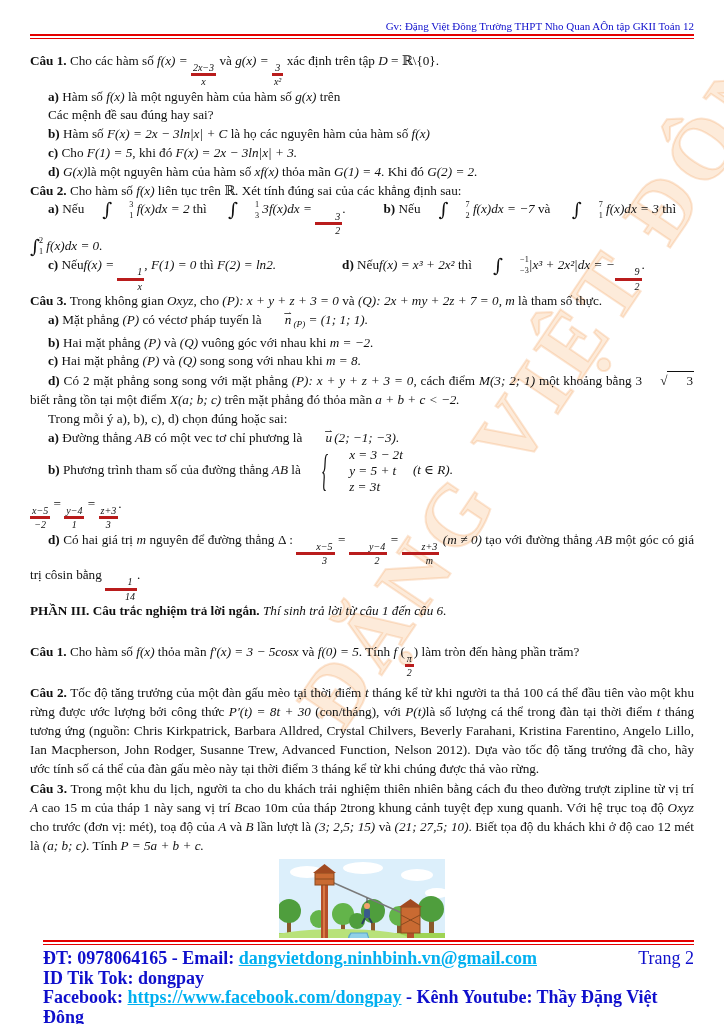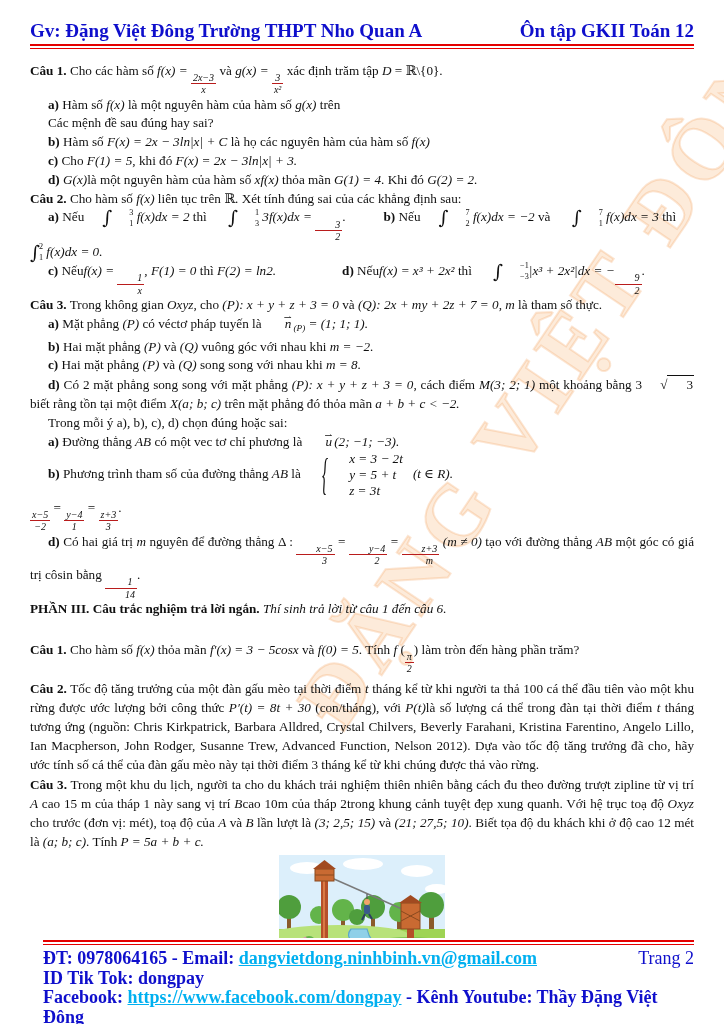--- a/index.html
+++ b/index.html
@@ -5,33 +5,33 @@
   html,body{margin:0;padding:0;}
   body{background:#fff;}
   .page{position:relative;width:724px;height:1024px;background:#fff;overflow:hidden;
         font-family:"Liberation Serif","DejaVu Serif","DejaVu Sans",serif;
         font-size:13.2px;color:#101010;}
   .watermark{position:absolute;left:318px;top:668px;transform-origin:0 50%;
         transform:rotate(-56deg);font-size:86px;font-weight:bold;letter-spacing:8px;
         color:rgba(249,197,147,0.34);-webkit-text-stroke:2px rgba(244,157,82,0.25);
         white-space:nowrap;z-index:0;pointer-events:none;}
   .content{position:relative;z-index:1;padding:0 30px;}
-  .hdr{display:flex;justify-content:space-between;align-items:flex-end;
-       margin-top:20px;color:#0f0fcc;font-weight:bold;font-size:19px;}
+  .hdr{display:flex;justify-content:flex-end;align-items:flex-end;
+       margin-top:20px;color:#0f0fcc;font-weight:normal;font-size:11px;}
   .redline{margin-top:2px;border-top:2.4px solid #e40000;border-bottom:1.2px solid #e40000;height:2px;}
   .body-text{margin-top:13px;}
   .ln{margin:0;line-height:18.8px;}
   .ind{text-indent:18px;}
   .just{text-align:justify;} 
   .b{font-weight:bold;} .i{font-style:italic;}
   .sub{font-size:0.7em;font-style:italic;vertical-align:-0.35em;}
   .gap{display:inline-block;}
   .frac{display:inline-flex;flex-direction:column;text-align:center;vertical-align:-0.62em;
         font-size:0.76em;font-style:italic;line-height:1.12;}
-  .fn{border-bottom:1px solid #b91c1c;padding:0 2px;}
+  .fn{border-bottom:3px solid #b91c1c;padding:0 2px;}
   .fd{padding:0 2px;}
   .intg{display:inline-flex;align-items:center;vertical-align:-0.2em;}
   .isym{font-size:1.45em;line-height:1;font-family:"DejaVu Serif",serif;}
   .ibounds{display:inline-flex;flex-direction:column;font-size:0.62em;line-height:1.15;margin-left:-1px;}
   .isup{transform:translateY(-0.15em);}
   .isub{transform:translateY(0.15em);}
   .cases{display:inline-flex;align-items:center;vertical-align:middle;font-style:italic;}
   .brace{display:inline-block;transform:scaleY(2.9);font-size:1.15em;margin-right:3px;}
   .crows{display:inline-flex;flex-direction:column;line-height:1.2;}
   .vec{font-style:italic;position:relative;display:inline-block;padding:0 2px;}
@@ -59,21 +59,21 @@
     </div>
     <div class="redline"></div>
 
     <div class="body-text">
         <p class="ln"><span class="b">Câu 1.</span><span> Cho các hàm số </span><span class="i">f(x) = </span><span class="frac">
             <span class="fn">2x−3</span>
             <span class="fd">x</span>
           </span><span> và </span><span class="i">g(x) = </span><span class="frac">
             <span class="fn">3</span>
             <span class="fd">x²</span>
-          </span><span> xác định trăm tập </span><span class="i">D</span><span> = ℝ\{0}.</span></p>
+          </span><span> xác định trên tập </span><span class="i">D</span><span> = ℝ\{0}.</span></p>
         <p class="ln ind"><span class="b">a)</span><span> Hàm số </span><span class="i">f(x)</span><span> là một nguyên hàm của hàm số </span><span class="i">g(x)</span><span> trên</span></p>
         <p class="ln ind"><span>Các mệnh đề sau đúng hay sai?</span></p>
         <p class="ln ind"><span class="b">b)</span><span> Hàm số </span><span class="i">F(x) = 2x − 3ln|x| + C</span><span> là họ các nguyên hàm của hàm số </span><span class="i">f(x)</span></p>
         <p class="ln ind"><span class="b">c)</span><span> Cho </span><span class="i">F(1) = 5</span><span>, khi đó </span><span class="i">F(x) = 2x − 3ln|x| + 3.</span></p>
         <p class="ln ind"><span class="b">d)</span><span> </span><span class="i">G(x)</span><span>là một nguyên hàm của hàm số </span><span class="i">xf(x)</span><span> thỏa mãn </span><span class="i">G(1) = 4</span><span>. Khi đó </span><span class="i">G(2) = 2.</span></p>
         <p class="ln"><span class="b">Câu 2.</span><span> Cho hàm số </span><span class="i">f(x)</span><span> liên tục trên ℝ. Xét tính đúng sai của các khẳng định sau:</span></p>
         <p class="ln ind"><span class="b">a)</span><span> Nếu</span><span class="intg">
             <span class="isym">∫</span>
             <span class="ibounds">
               <span class="isup">3</span>
@@ -87,21 +87,21 @@
             </span>
           </span><span class="i"> 3f(x)dx = </span><span class="frac">
             <span class="fn">3</span>
             <span class="fd">2</span>
           </span><span>.</span><span class="gap" style="width: 38px;"></span><span class="b">b)</span><span>  Nếu</span><span class="intg">
             <span class="isym">∫</span>
             <span class="ibounds">
               <span class="isup">7</span>
               <span class="isub">2</span>
             </span>
-          </span><span class="i"> f(x)dx = −2</span><span>  và  </span><span class="intg">
+          </span><span class="i"> f(x)dx = −7</span><span>  và  </span><span class="intg">
             <span class="isym">∫</span>
             <span class="ibounds">
               <span class="isup">7</span>
               <span class="isub">1</span>
             </span>
           </span><span class="i"> f(x)dx = 3</span><span>  thì</span></p>
         <p class="ln"><span class="intg">
             <span class="isym">∫</span>
             <span class="ibounds">
               <span class="isup">2</span>

